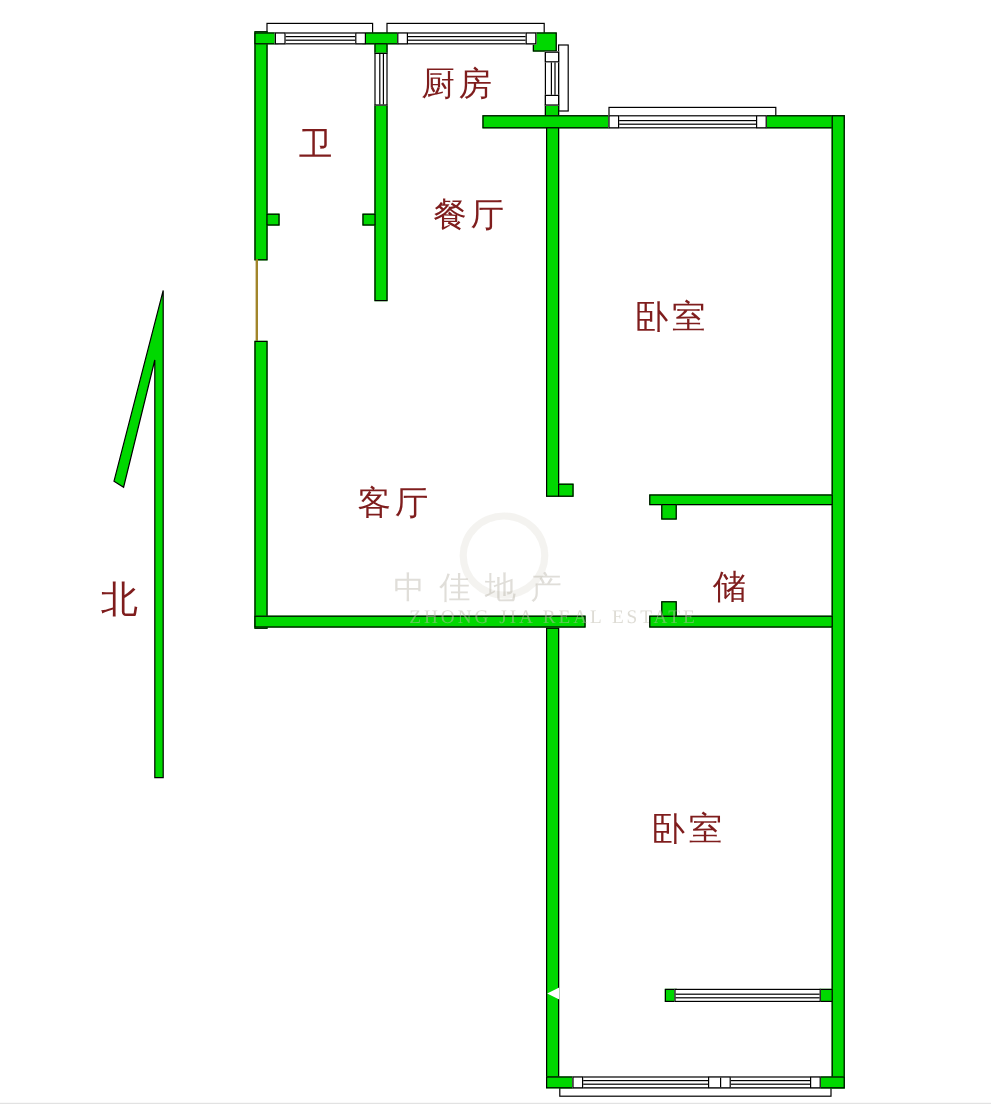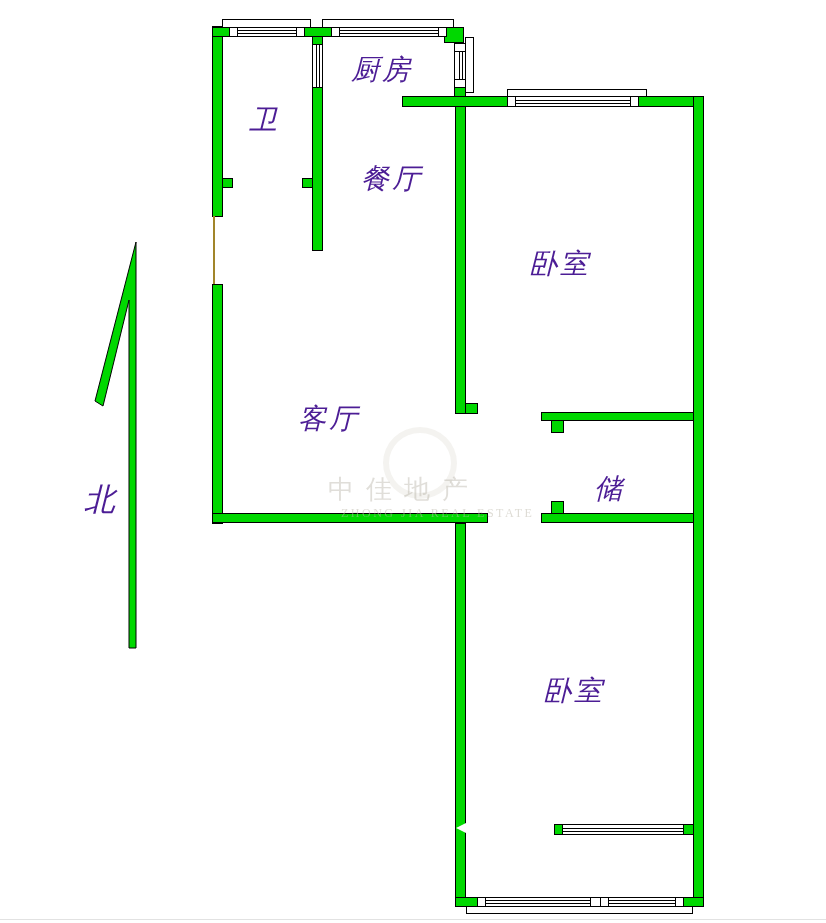--- a/index.html
+++ b/index.html
@@ -14,24 +14,24 @@
   .win-h .l1{top:2px}.win-h .l2{top:5px}
   .win-end-l,.win-end-r{position:absolute;top:-1px;bottom:-1px;width:9px;background:#fff;border:1px solid #000;box-sizing:border-box;}
   .win-end-l{left:-1px}.win-end-r{right:-1px}
   .win-v{position:absolute;background:#fff;border:1px solid #000;box-sizing:border-box;z-index:3;}
   .win-v .v1,.v2,.v3{position:absolute;top:0;bottom:0;width:1px;background:#000;}
   .win-v .v1{left:3px}.win-v .v2{left:6px}
   .cap-t,.cap-b{position:absolute;left:-1px;right:-1px;height:9px;background:#fff;border:1px solid #000;box-sizing:border-box;}
   .cap-t{top:-1px}.cap-b{bottom:-1px}
   .mid-div{position:absolute;top:-1px;bottom:-1px;background:#fff;border:1px solid #000;box-sizing:border-box;}
   .mid-div .c{position:absolute;top:0;bottom:0;left:50%;width:1px;background:#000;}
-  .room-label{position:absolute;color:#4c1d95;font-size:28px;letter-spacing:3px;white-space:nowrap;z-index:4;font-style:italic;}
+  .room-label{position:absolute;color:#7f1d1d;font-size:28px;letter-spacing:3px;white-space:nowrap;z-index:4;}
   .wm{position:absolute;z-index:6;color:rgba(178,172,160,0.40);white-space:nowrap;}
   .wm-cn{font-size:26px;letter-spacing:12px;}
-  .wm-en{font-size:12px;letter-spacing:2.5px;color:rgba(190,185,172,0.50);}
+  .wm-en{font-size:16px;letter-spacing:2.5px;color:rgba(190,185,172,0.50);}
   .wm-circle{position:absolute;width:62px;height:60px;border:6px solid rgba(205,200,188,0.22);border-radius:50%;z-index:6;}
   .doorline{position:absolute;width:2px;background:#A1852A;z-index:2;}
   .notch{position:absolute;z-index:3;}
   svg{display:block;}
 </style>
 </head>
 <body>
 
 <div id="plan">
 

